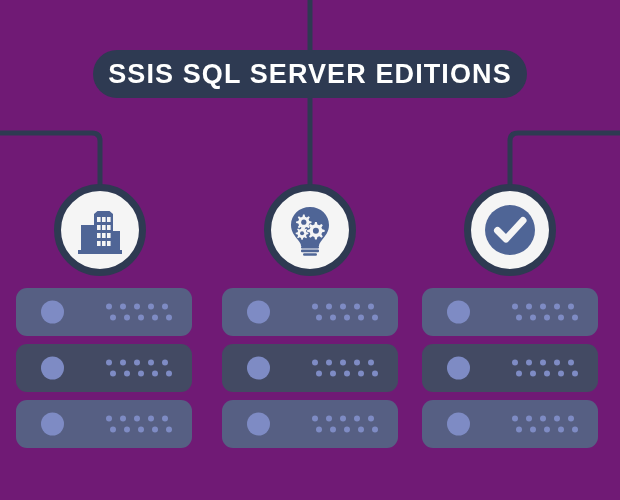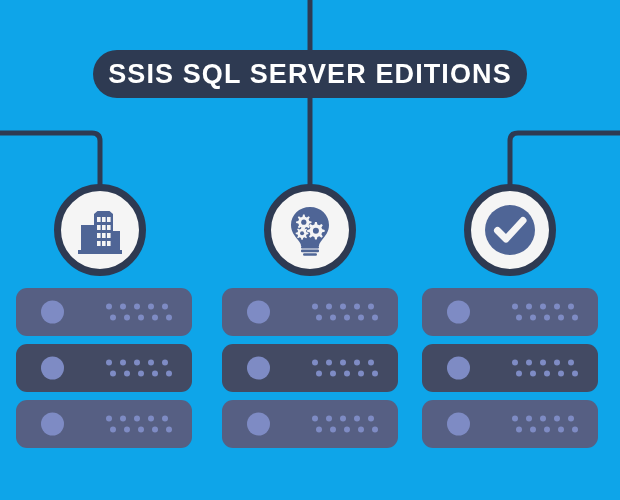--- a/index.html
+++ b/index.html
@@ -11,21 +11,21 @@
     width: 620px;
     height: 500px;
     background: #f0f0f0;
     font-family: "Liberation Sans", sans-serif;
     overflow: hidden;
   }
   #infographic {
     position: relative;
     width: 620px;
     height: 500px;
-    background: #0ea5e9;
+    background: #701a75;
   }
   #connector-layer {
     position: absolute;
     left: 0;
     top: 0;
     width: 620px;
     height: 500px;
     pointer-events: none;
   }
 

